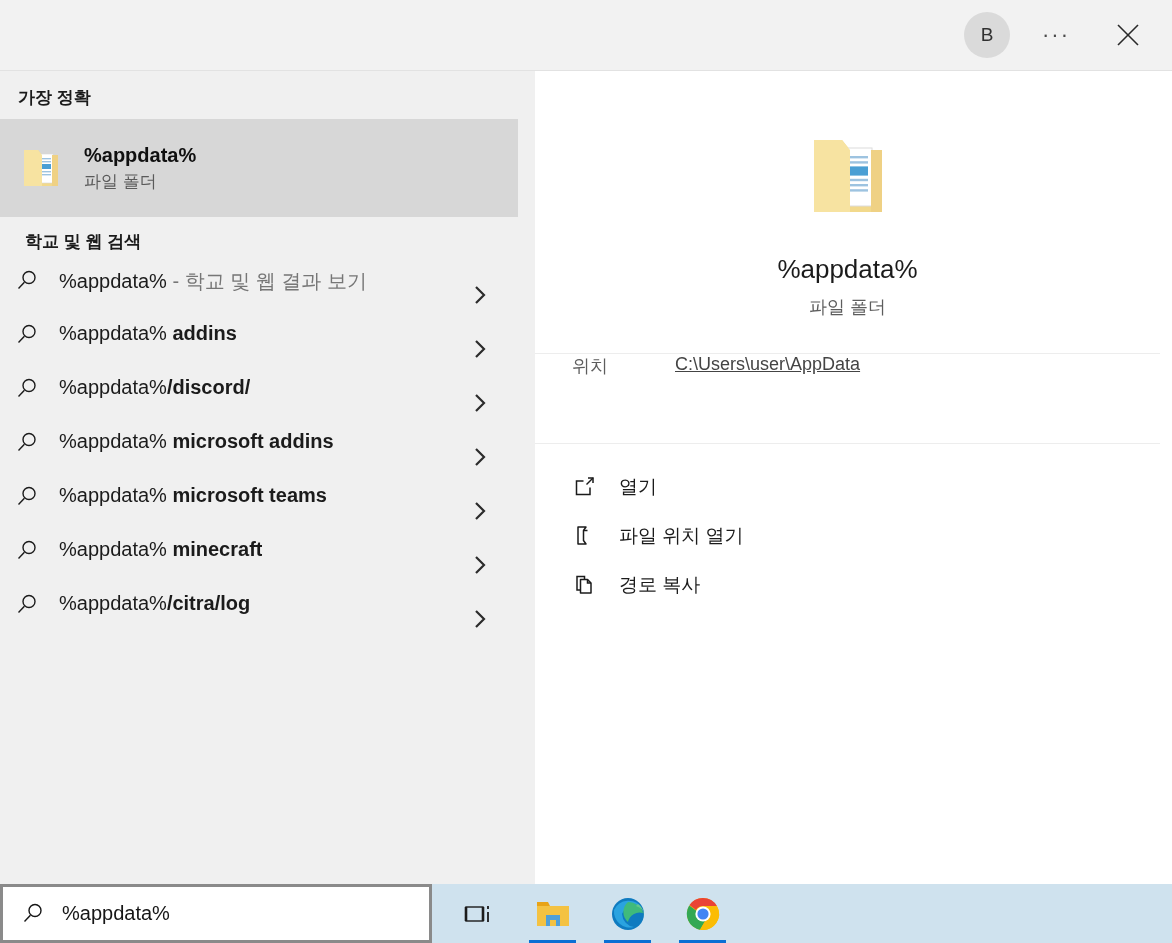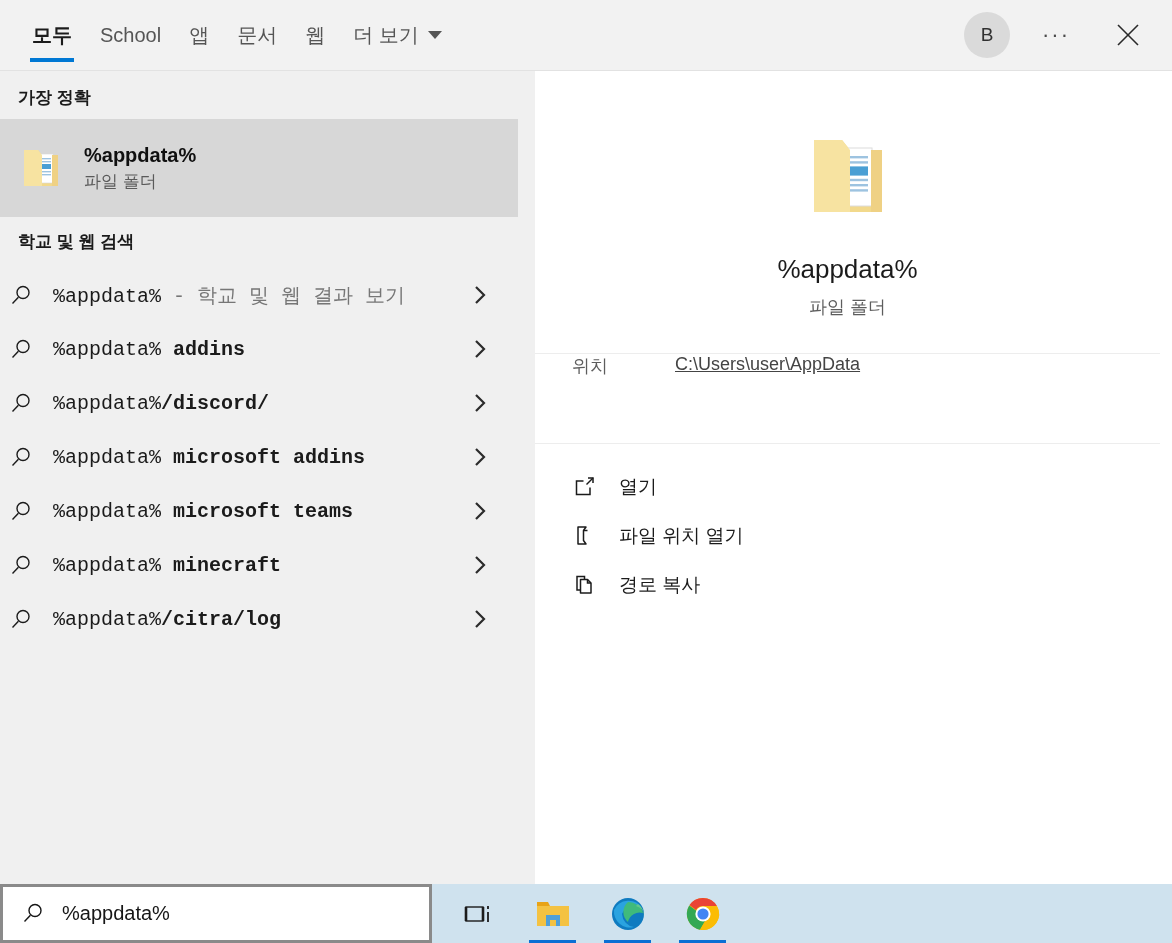--- a/index.html
+++ b/index.html
@@ -117,21 +117,21 @@
   }
 
   
   .section-title {
     font-size: 17px;
     font-weight: 700;
     color: #1b1b1b;
     padding: 0 0 0 18px;
   }
   .sec-best { position: absolute; left: 0; top: 86px; }
-  .sec-web  { position: absolute; left: 0; top: 230px; }
+  .sec-web  { position: absolute; left: 7px; top: 230px; }
 
   
   .best-row {
     position: absolute;
     left: 0; top: 119px;
     width: 518px;
     height: 98px;
     background: #d7d7d7;
     display: flex;
     align-items: center;
@@ -163,24 +163,23 @@
   
   .sug-list {
     position: absolute;
     left: 0; top: 268px;
     width: 518px;
   }
   .sug-row {
     position: relative;
     height: 54px;
     display: flex;
-    align-items: center;
-    padding-left: 9px;
+    align-items: flex-start;
+    padding-left: 15px;
     box-sizing: border-box;
-    font-family: Liberation Mono, monospace;
   }
   .sug-icon {
     width: 32px;
     display: flex;
     align-items: center;
     justify-content: flex-start;
     flex: 0 0 auto;
   }
   .sug-label {
     margin-left: 12px;
@@ -327,41 +326,20 @@
 </style>
 </head>
 <body>
 
 <div class="root">
 
   <div class="left-pane"></div>
   <div class="right-gap"></div>
 
   <div class="header">
-    <div class="tabs">
-      <div class="tab active">
-        <span>모두</span>
-      </div>
-      <div class="tab">
-        <span>School</span>
-      </div>
-      <div class="tab">
-        <span>앱</span>
-      </div>
-      <div class="tab">
-        <span>문서</span>
-      </div>
-      <div class="tab">
-        <span>웹</span>
-      </div>
-      <div class="tab">
-        <span>더 보기</span>
-        <span class="caret"></span>
-      </div>
-    </div>
 
     <div class="header-right">
       <div class="avatar">
         <span>B</span>
       </div>
       <div class="dots">
         <span>···</span>
       </div>
       <div class="close-btn">
         <svg width="26" height="26" viewBox="0 0 26 26">

